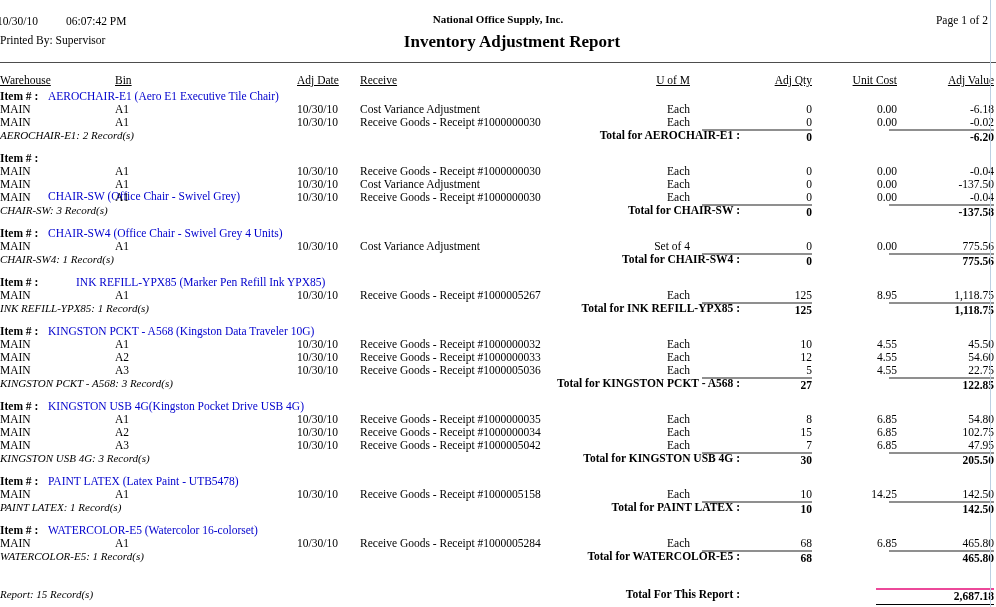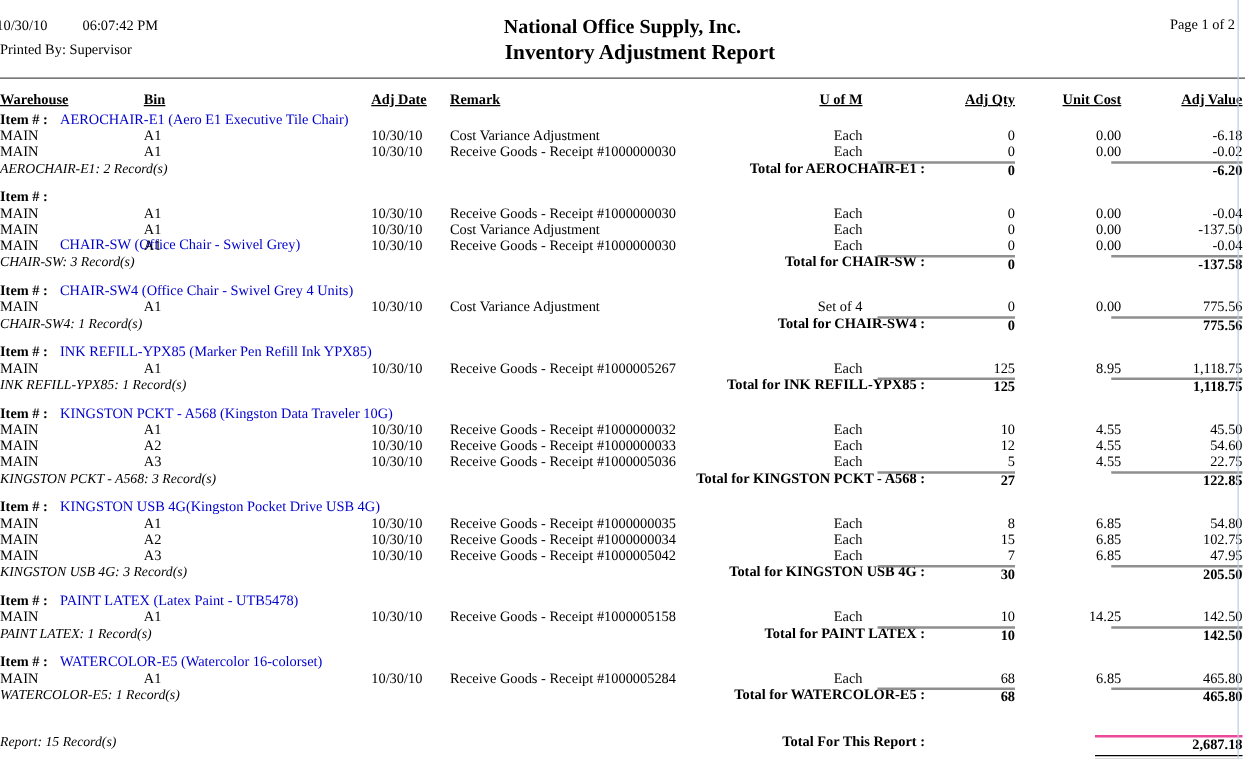--- a/index.html
+++ b/index.html
@@ -4,29 +4,29 @@
 <style>
   html,body{margin:0;padding:0;background:#fff;}
   .page{
     position:relative;width:996px;height:607px;background:#ffffff;
     font-family:"Liberation Serif", serif;font-size:11.5px;color:#000;
     overflow:hidden;
   }
   .abs{position:absolute;white-space:nowrap;}
   .hdr-date{left:-3px;top:15px;}
   .hdr-time{left:66px;top:15px;}
-  .hdr-company{left:0;right:0;top:13px;text-align:center;font-weight:bold;font-size:16px;}
+  .hdr-company{left:0;right:0;top:13px;text-align:center;font-weight:bold;font-size:11px;}
   .hdr-page{right:8px;top:14px;}
   .hdr-printed{left:0;top:34px;}
   .hdr-title{left:0;right:0;top:32px;text-align:center;font-weight:bold;font-size:17px;padding-left:28px;}
   .title-rule{left:0;top:62px;width:996px;height:0;border-top:1px solid #4d4d4d;}
   .right-edge{top:0;right:5px;width:1px;height:607px;background:#bcd0e2;}
 
   .colhead{left:0;top:74px;width:996px;height:13px;}
-  .colhead .cell{font-weight:bold;text-decoration:underline;}
+  .colhead .cell{font-weight:normal;text-decoration:underline;}
 
   .body-area{position:absolute;left:0;top:90px;width:996px;}
 
   .row{position:relative;height:13px;}
   .cell{position:absolute;top:0;white-space:nowrap;line-height:13px;}
   .c-wh{left:0;}
   .c-bin{left:115px;}
   .c-date{left:297px;}
   .c-remark{left:360px;}
   .c-uom{left:570px;width:120px;text-align:right;}
@@ -55,21 +55,21 @@
   <div class="abs hdr-company">National Office Supply, Inc.</div>
   <div class="abs hdr-page">Page 1 of 2</div>
   <div class="abs hdr-printed">Printed By: Supervisor</div>
   <div class="abs hdr-title">Inventory Adjustment Report</div>
   <div class="abs title-rule"></div>
 
   <div class="abs colhead">
     <span class="cell c-wh">Warehouse</span>
     <span class="cell c-bin">Bin</span>
     <span class="cell c-date">Adj Date</span>
-    <span class="cell c-remark">Remark</span>
+    <span class="cell c-remark">Receive</span>
     <span class="cell c-uom">U of M</span>
     <span class="cell c-qty">Adj Qty</span>
     <span class="cell c-cost">Unit Cost</span>
     <span class="cell c-val">Adj Value</span>
   </div>
 
   <div class="body-area" id="body-area">
 
   <div class="section">
     <div class="row item-row">
@@ -175,21 +175,21 @@
       <span class="cell c-wh note">CHAIR-SW4: 1 Record(s)</span>
       <span class="cell c-total-label">Total for CHAIR-SW4 :</span>
       <span class="cell c-qty">0</span>
       <span class="cell c-val">775.56</span>
     </div>
   </div>
 
   <div class="section">
     <div class="row item-row">
       <span class="cell item-label">Item # :</span>
-      <span class="cell item-name" style="color: rgb(0, 0, 205);">INK REFILL-YPX85 (Marker Pen Refill Ink YPX85)</span>
+      <span class="cell item-name" style="color: rgb(0, 0, 205); margin-left: 28px;">INK REFILL-YPX85 (Marker Pen Refill Ink YPX85)</span>
     </div>
     <div class="rows">
   <div class="row data-row">
     <span class="cell c-wh">MAIN</span>
     <span class="cell c-bin">A1</span>
     <span class="cell c-date">10/30/10</span>
     <span class="cell c-remark">Receive Goods - Receipt #1000005267</span>
     <span class="cell c-uom">Each</span>
     <span class="cell c-qty">125</span>
     <span class="cell c-cost">8.95</span>

